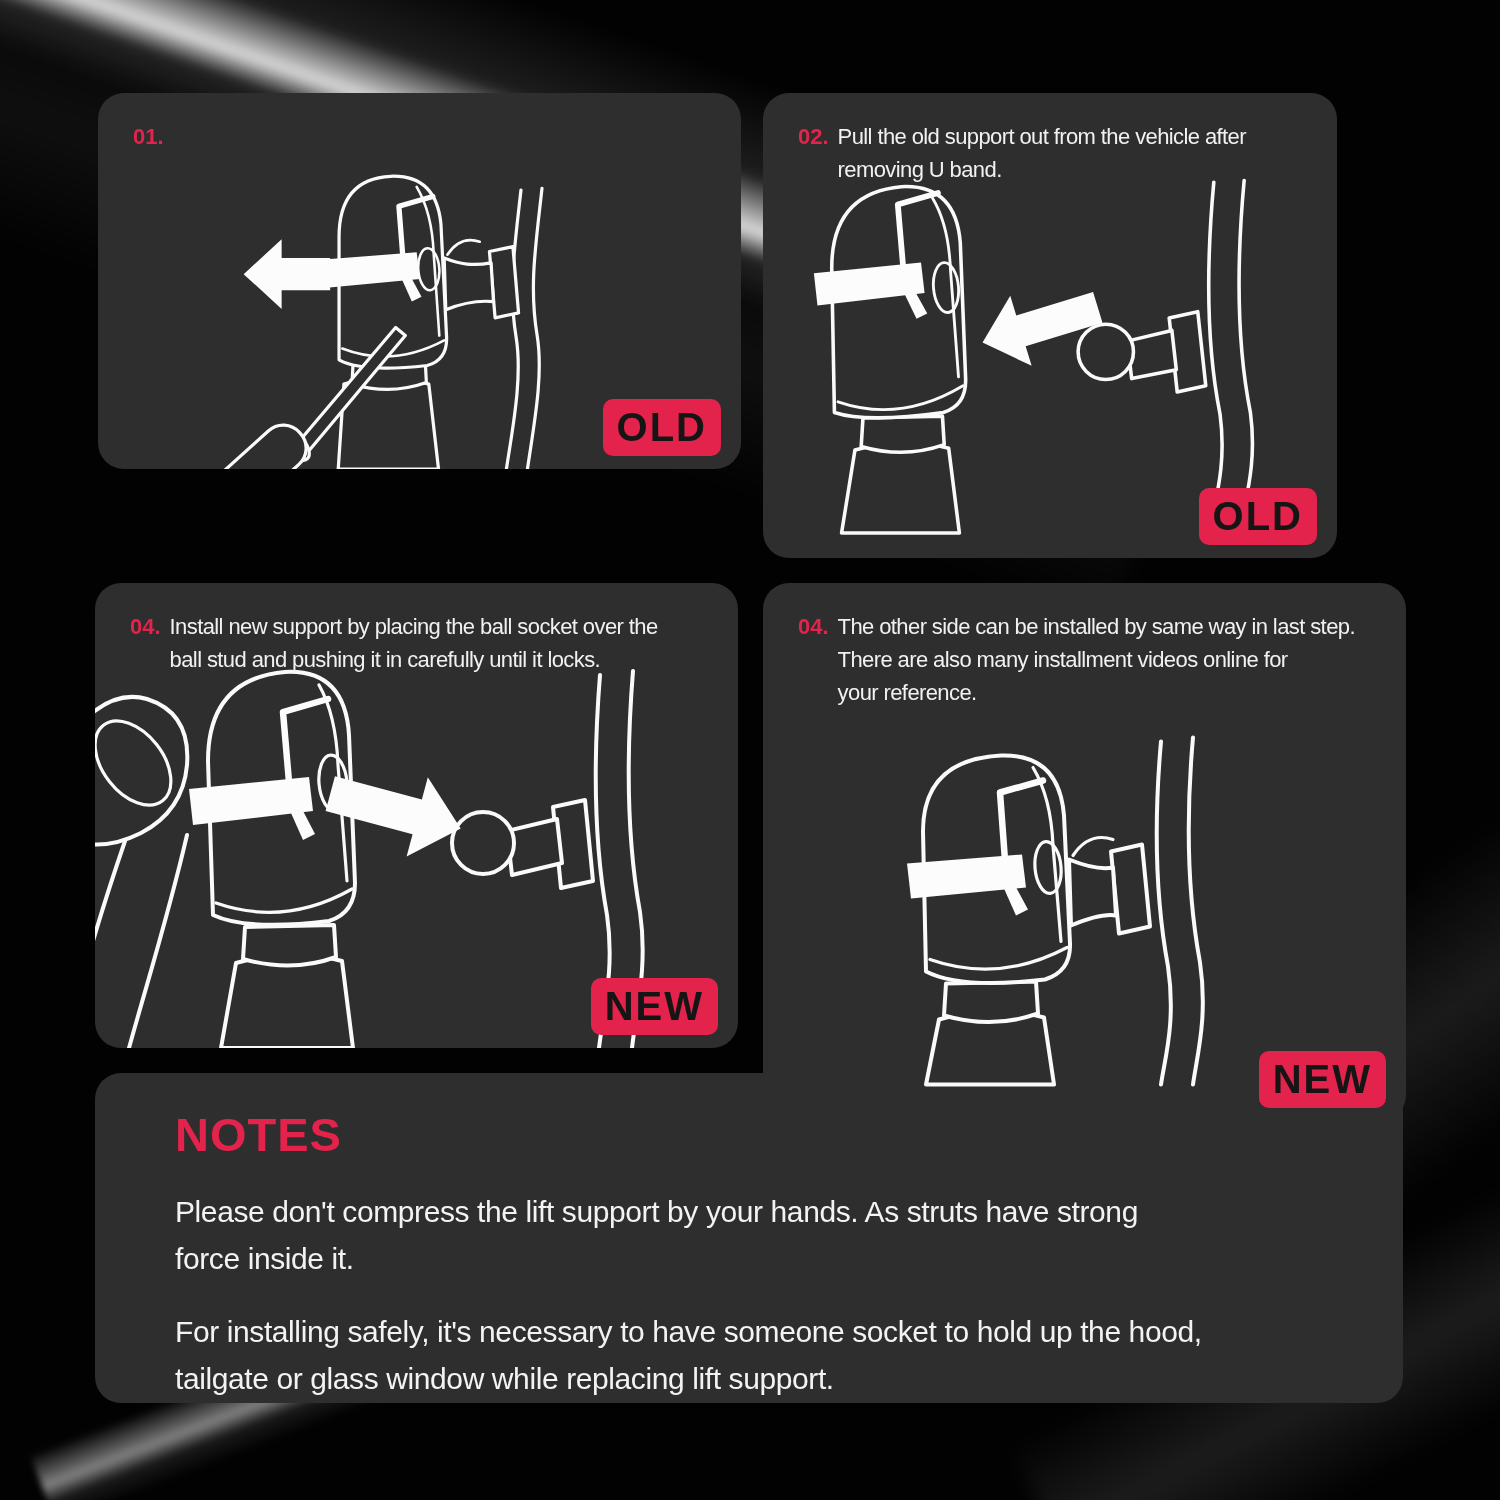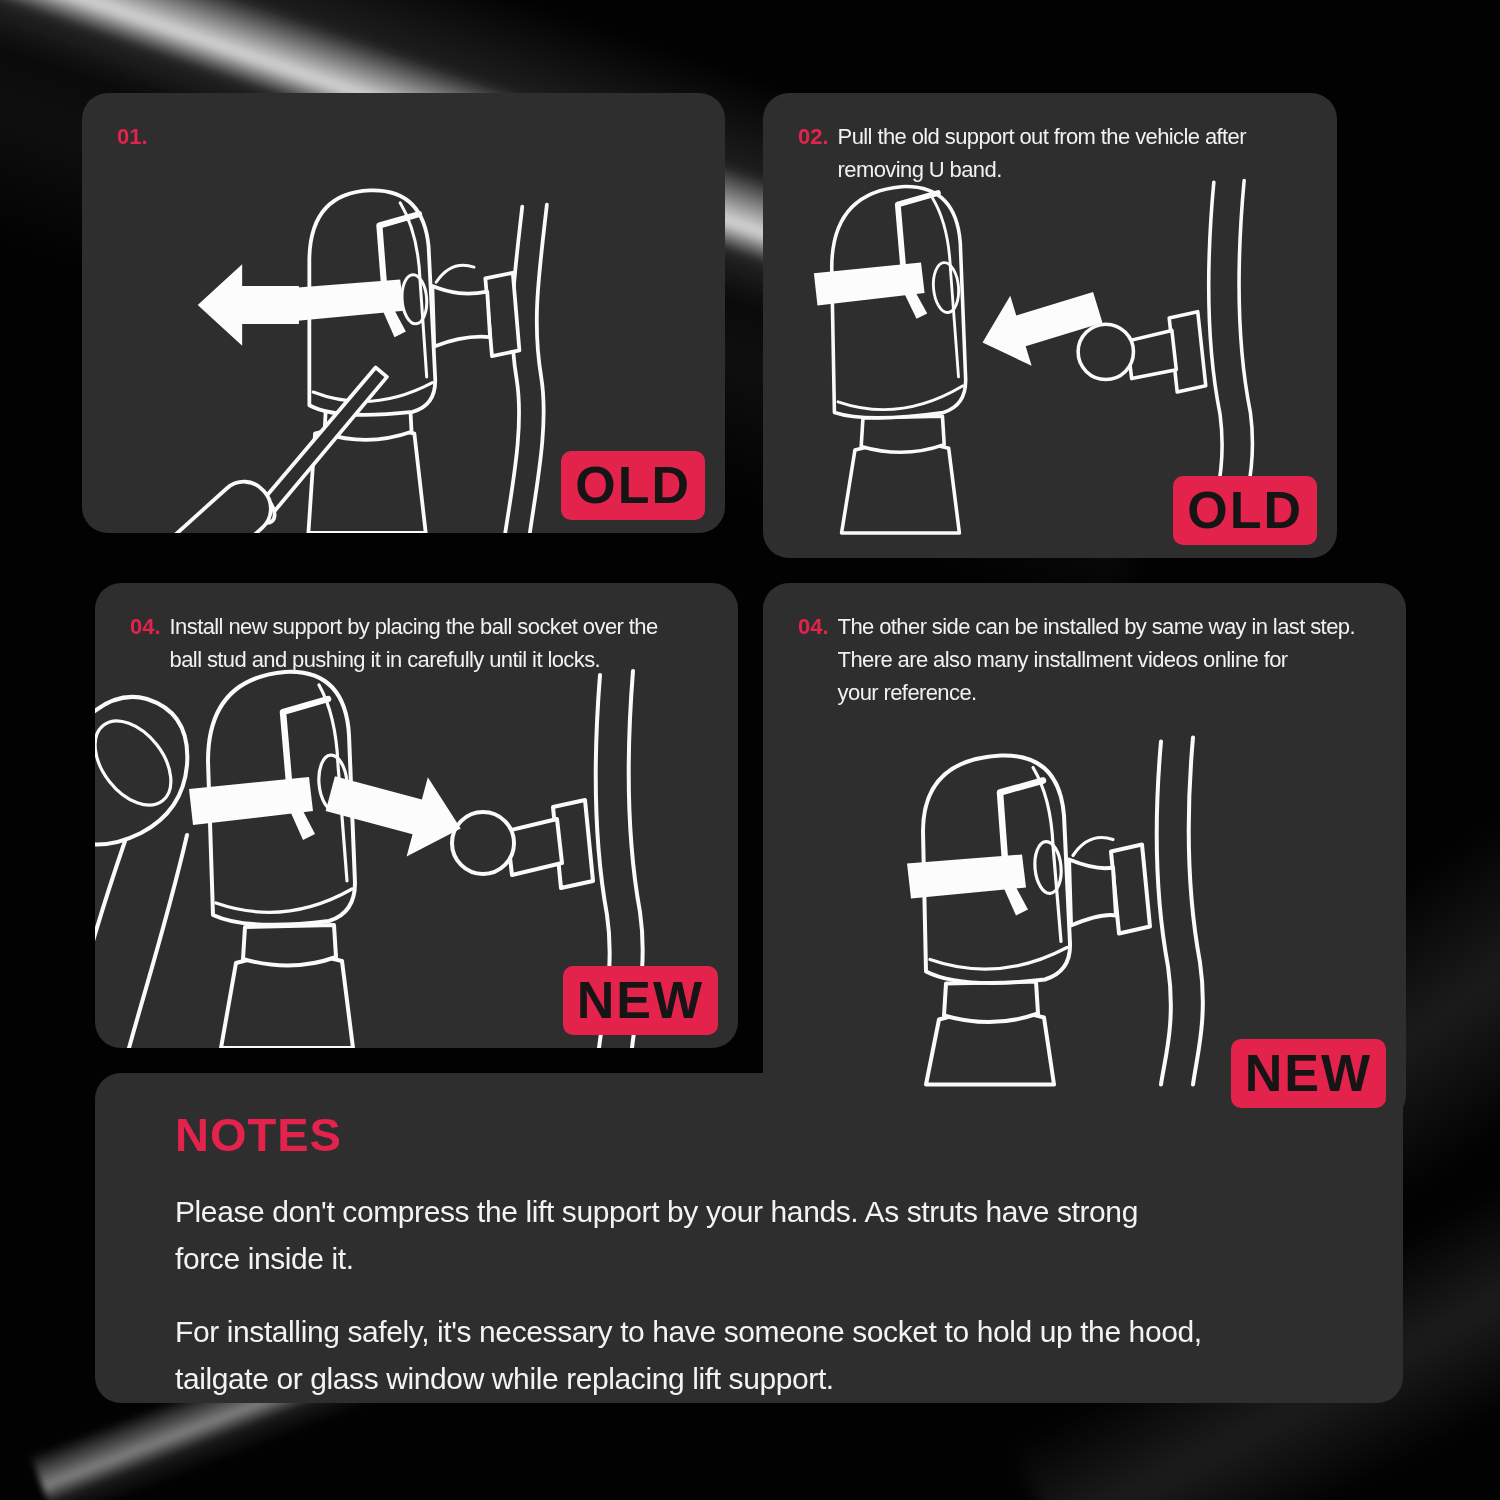--- a/index.html
+++ b/index.html
@@ -13,39 +13,39 @@
   .beam-a2{left:-300px;top:-80px;width:1500px;height:620px;transform:rotate(19deg);
           background:linear-gradient(to bottom,transparent 30%,rgba(255,255,255,.05) 55%,transparent 75%);filter:blur(10px);}
   .beam-b{left:30px;top:1365px;width:430px;height:100px;transform:rotate(-21deg);
           background:linear-gradient(to bottom,transparent 10%,rgba(255,255,255,.5) 45%,rgba(160,160,160,.15) 62%,transparent 85%);filter:blur(3px);}
   .beam-c{right:-160px;top:950px;width:620px;height:260px;transform:rotate(-35deg);
           background:linear-gradient(to bottom,transparent,rgba(190,190,190,.13) 50%,transparent);filter:blur(8px);}
   .beam-d{right:-140px;top:1290px;width:620px;height:200px;transform:rotate(-28deg);
           background:linear-gradient(to bottom,transparent,rgba(255,255,255,.10) 50%,transparent);filter:blur(8px);}
 
   .panel{position:absolute;background:#2F2E2E;border-radius:26px;overflow:hidden;}
-  .p1{left:82px;top:93px;width:643px;height:440px;}
+  .p1{left:98px;top:93px;width:643px;height:376px;}
   .p2{left:763px;top:93px;width:574px;height:465px;}
   .p3{left:95px;top:583px;width:643px;height:465px;}
   .p4{left:763px;top:583px;width:643px;height:538px;}
   .notes{left:95px;top:1073px;width:1308px;height:330px;}
 
   .step{position:relative;z-index:2;display:flex;gap:9px;padding:27px 4px 0 35px;}
   .step .num{font-size:22px;font-weight:bold;color:#E4234C;line-height:1.5;flex:none;}
   .step .txt{font-size:22px;line-height:1.5;color:#F1F1F1;letter-spacing:-0.6px;white-space:pre-line;}
 
   .illus{position:absolute;left:0;top:0;width:100%;height:100%;z-index:1;}
   .illus .occ{fill:#2F2E2E;stroke:#FAFAFA;stroke-width:4;stroke-linejoin:round;}
   .illus .line{fill:none;stroke:#FAFAFA;stroke-width:4;stroke-linecap:round;stroke-linejoin:round;}
   .illus .thin{stroke-width:3.2;}
   .illus .white{fill:#FCFCFC;stroke:none;}
   .illus .wire{fill:none;stroke:#FCFCFC;stroke-width:6.5;stroke-linecap:round;stroke-linejoin:round;}
 
   .badge{position:absolute;right:20px;bottom:13px;z-index:3;background:#E4234C;color:#151515;
-         font-weight:bold;font-size:52px;line-height:1;padding:8px 14px 9px;border-radius:10px;letter-spacing:2px;}
+         font-weight:bold;font-size:40px;line-height:1;padding:8px 14px 9px;border-radius:10px;letter-spacing:2px;}
 
   .notes-title{margin:34px 16px 0 80px;font-size:47px;font-weight:bold;color:#E4234C;letter-spacing:1px;}
   .notes p{margin:27px 50px 0 80px;font-size:30px;line-height:1.55;color:#F3F3F3;
            letter-spacing:-0.4px;white-space:pre-line;}
 </style>
 </head>
 <body>
 
 <div class="canvas">
 

